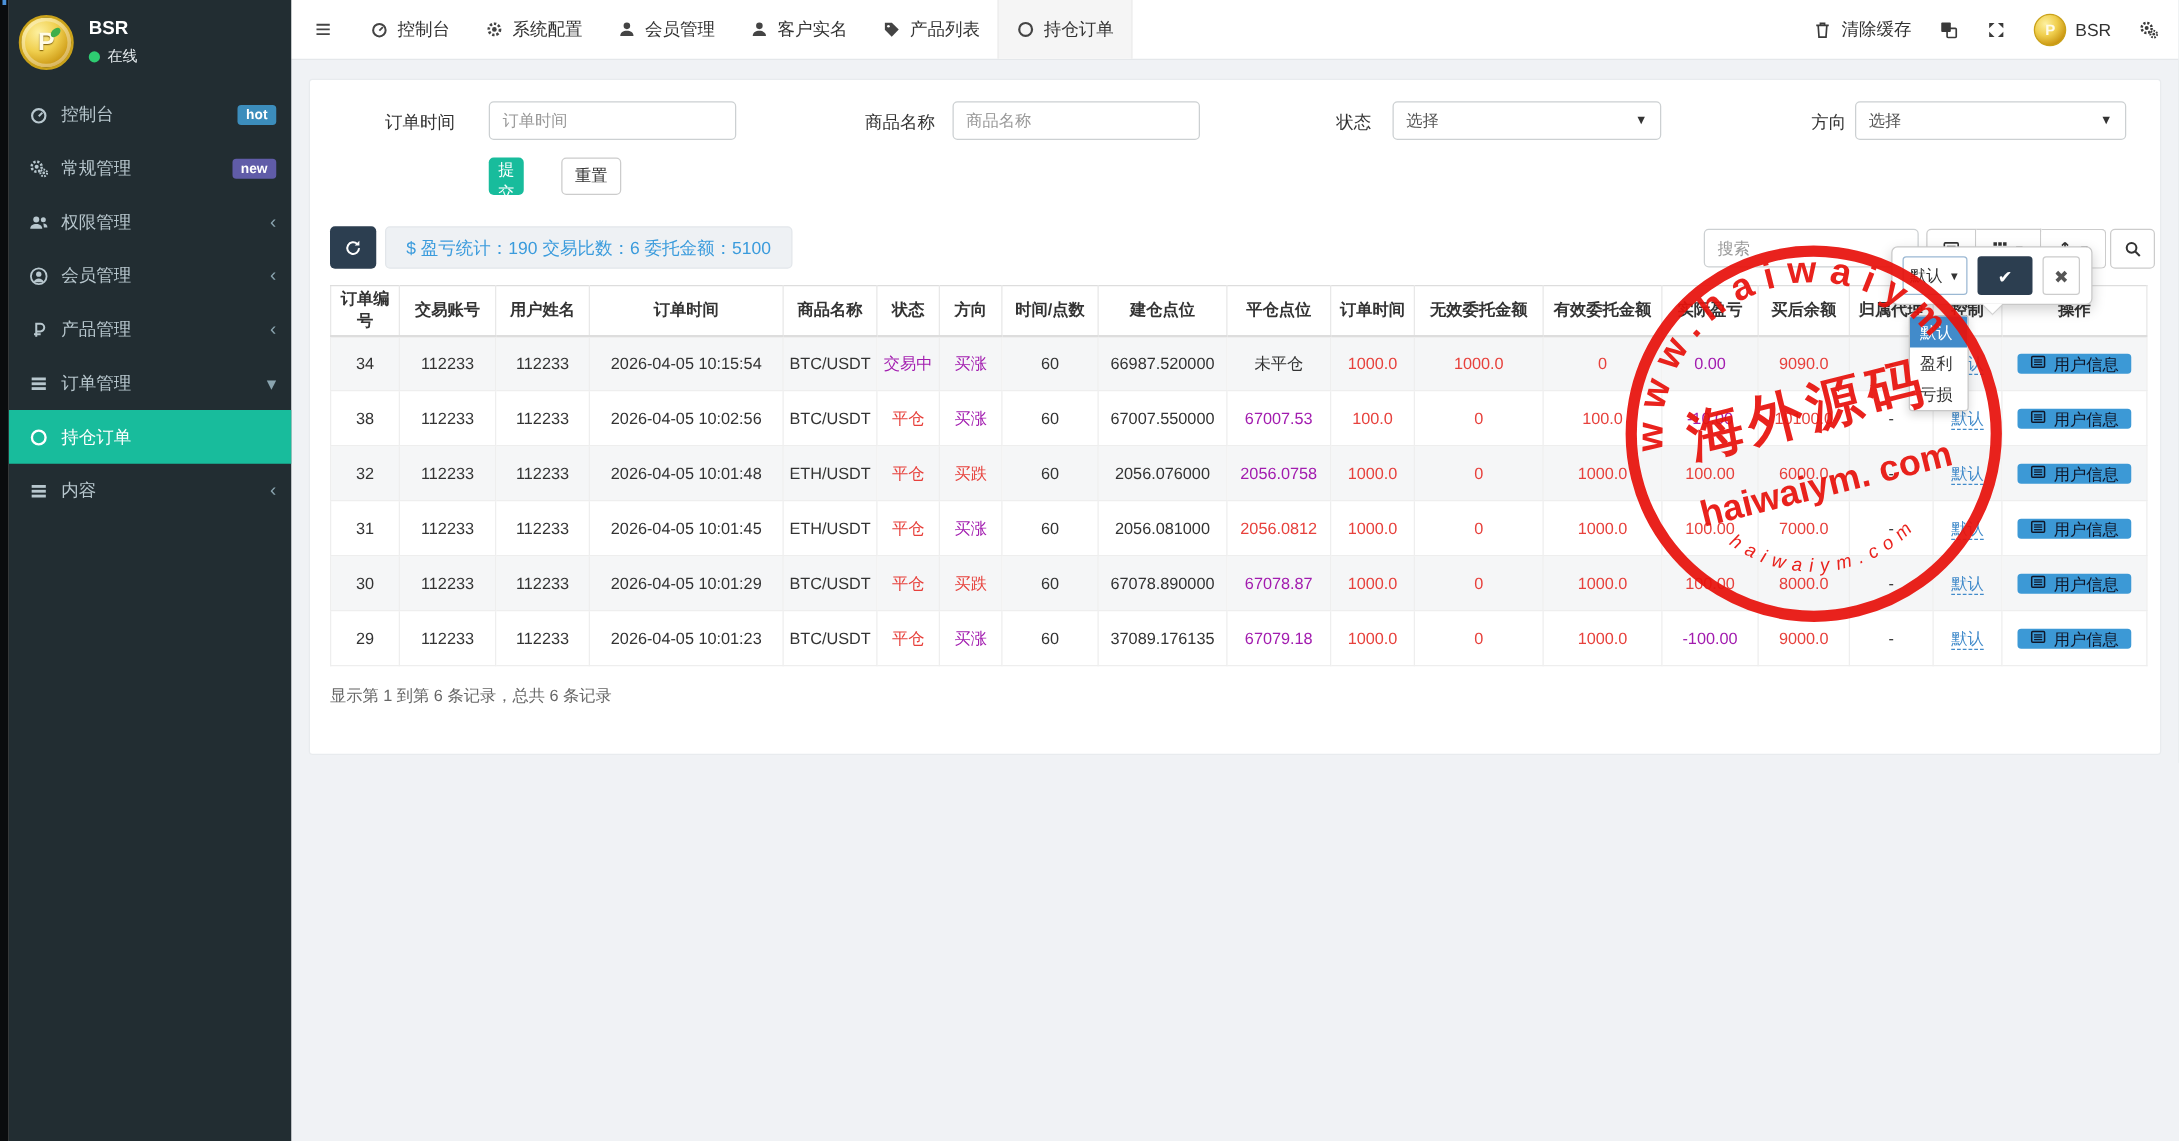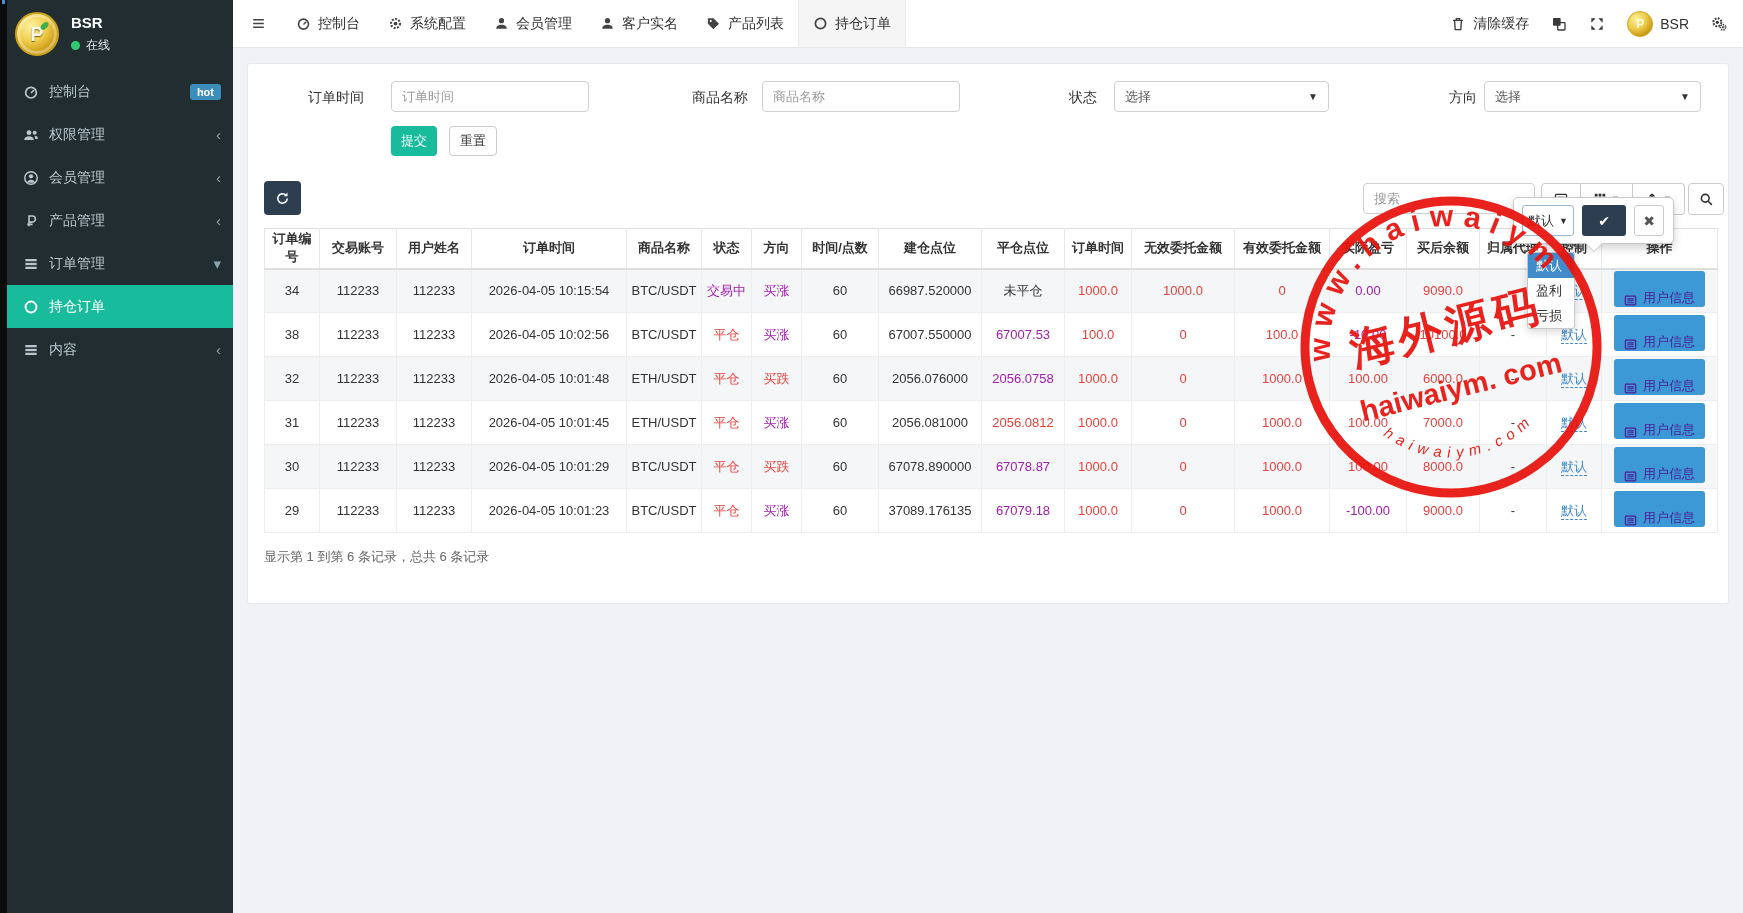--- a/index.html
+++ b/index.html
@@ -61,21 +61,21 @@
   .card{position:absolute;left:14px;top:15px;width:1482px;height:541px;background:#fff;border:1px solid #e8ebee;border-radius:3px;}
 
   .flabel{position:absolute;font-size:14px;color:#333;}
   .tinput{position:absolute;height:31px;border:1px solid #ccd0d2;border-radius:4px;padding:0 10px;font-size:13px;color:#555;
     outline:none;background:#fff;font-family:inherit;}
   .tinput::placeholder{color:#999;}
   .fselect{position:absolute;height:31px;border:1px solid #ccd0d2;border-radius:4px;background:#fff;display:flex;
     align-items:center;justify-content:space-between;padding:0 10px;font-size:13px;color:#555;cursor:pointer;}
   .fselect .caret{font-size:10px;color:#333;}
   .btn{border:0;border-radius:4px;font-size:13px;cursor:pointer;font-family:inherit;}
-  .btn-submit{position:absolute;left:143px;top:62px;width:46px;height:30px;background:#18bc9c;color:#fff;}
+  .btn-submit{position:absolute;left:143px;top:62px;width:28px;height:30px;background:#18bc9c;color:#fff;}
   .btn-reset{position:absolute;left:201px;top:62px;width:48px;height:30px;background:#fff;border:1px solid #ccc;color:#333;}
   .btn-refresh{position:absolute;left:16px;top:117px;width:37px;height:34px;background:#2c3e50;color:#fff;border-radius:4px;
     display:flex;align-items:center;justify-content:center;}
   .btn-refresh .ic{width:15px;height:15px;}
   .stats-bar{position:absolute;left:60px;top:117px;height:34px;line-height:32px;padding:0 16px;background:#eef1f4;
     border:1px solid #e2e6ea;border-radius:4px;color:#3a9bdc;font-size:14px;}
   .tb-search{position:absolute;left:1115px;top:119px;width:172px;height:31px;}
   .btn-group{position:absolute;left:1293px;top:119px;height:32px;display:flex;}
   .btn-group .gbtn{height:32px;background:#fff;border:1px solid #ccc;border-left-width:0;display:flex;align-items:center;
     justify-content:center;gap:4px;padding:0 12px;cursor:pointer;color:#333;}
@@ -89,22 +89,22 @@
 
   
   table.grid{position:absolute;left:16px;top:164px;width:1453px;border-collapse:collapse;table-layout:fixed;font-size:13px;color:#333;}
   .grid th{height:40px;font-weight:700;border:1px solid #e8e8e8;border-top:1px solid #ddd;border-bottom:2px solid #ddd;
     background:#fff;padding:0 2px;text-align:center;}
   .grid td{height:44px;border:1px solid #eee;text-align:center;padding:0 2px;overflow:hidden;white-space:nowrap;}
   .grid tbody tr:nth-child(odd){background:#f5f6f7;}
   .c-g{color:#a21caf;}
   .c-r{color:#e7413c;}
   .edit-link{color:#428bca;text-decoration:none;border-bottom:1px dashed #428bca;cursor:pointer;padding-bottom:1px;}
-  .btn-userinfo{background:#3c99d6;color:#4c1d95;border:0;border-radius:3px;height:36px;padding:0 10px;font-size:13px;cursor:pointer;
-    display:inline-flex;align-items:flex-end;gap:6px;font-family:inherit;}
+  .btn-userinfo{background:#3c99d6;color:#0f172a;border:0;border-radius:3px;height:16px;padding:0 10px;font-size:13px;cursor:pointer;
+    display:inline-flex;align-items:flex-start;gap:6px;font-family:inherit;}
   .btn-userinfo .ic{width:13px;height:13px;}
   .summary{position:absolute;left:16px;top:484px;font-size:13px;color:#666;}
 
   
   .popover{position:absolute;left:1513px;top:197px;width:161px;height:47px;background:#fff;border:1px solid #c8c8c8;
     border-radius:5px;box-shadow:0 4px 10px rgba(0,0,0,.18);z-index:40;display:flex;align-items:center;gap:8px;padding:0 8px;}
   .popover::after{content:"";position:absolute;left:72px;bottom:-8px;width:0;height:0;
     border-left:8px solid transparent;border-right:8px solid transparent;border-top:8px solid #fff;
     filter:drop-shadow(0 1px 0 #c8c8c8);}
   .pop-select{width:52px;height:31px;border:1px solid #9bb8d3;border-radius:3px;display:flex;align-items:center;
@@ -227,20 +227,28 @@
   <li class="smenu-item">
     <svg class="ic">
             <use href="#i-gauge"></use>
           </svg>
     <span class="lbl">控制台</span>
     <span class="badge" style="background:#3c8dbc">hot</span>
 
   </li>
   <li class="smenu-item">
     <svg class="ic">
+            <use href="#i-cogs"></use>
+          </svg>
+    <span class="lbl">常规管理</span>
+    <span class="badge" style="background:#605ca8">new</span>
+
+  </li>
+  <li class="smenu-item">
+    <svg class="ic">
             <use href="#i-users"></use>
           </svg>
     <span class="lbl">权限管理</span>
 
     <span class="arrow">‹</span>
   </li>
   <li class="smenu-item">
     <svg class="ic">
             <use href="#i-ucircle"></use>
           </svg>
@@ -373,20 +381,21 @@
         <span class="caret">▼</span>
       </div>
       <button class="btn btn-submit">提交</button>
       <button class="btn btn-reset">重置</button>
 
       <button class="btn btn-refresh">
         <svg class="ic">
             <use href="#i-refresh"></use>
           </svg>
       </button>
+      <div class="stats-bar">$ 盈亏统计：190 交易比数：6 委托金额：5100</div>
       <input class="tinput tb-search" placeholder="搜索" style="">
       <div class="btn-group">
         <div class="gbtn">
           <svg class="ic">
               <use href="#i-listalt"></use>
             </svg>
           </div>
         <div class="gbtn">
           <svg class="ic">
               <use href="#i-th"></use>

